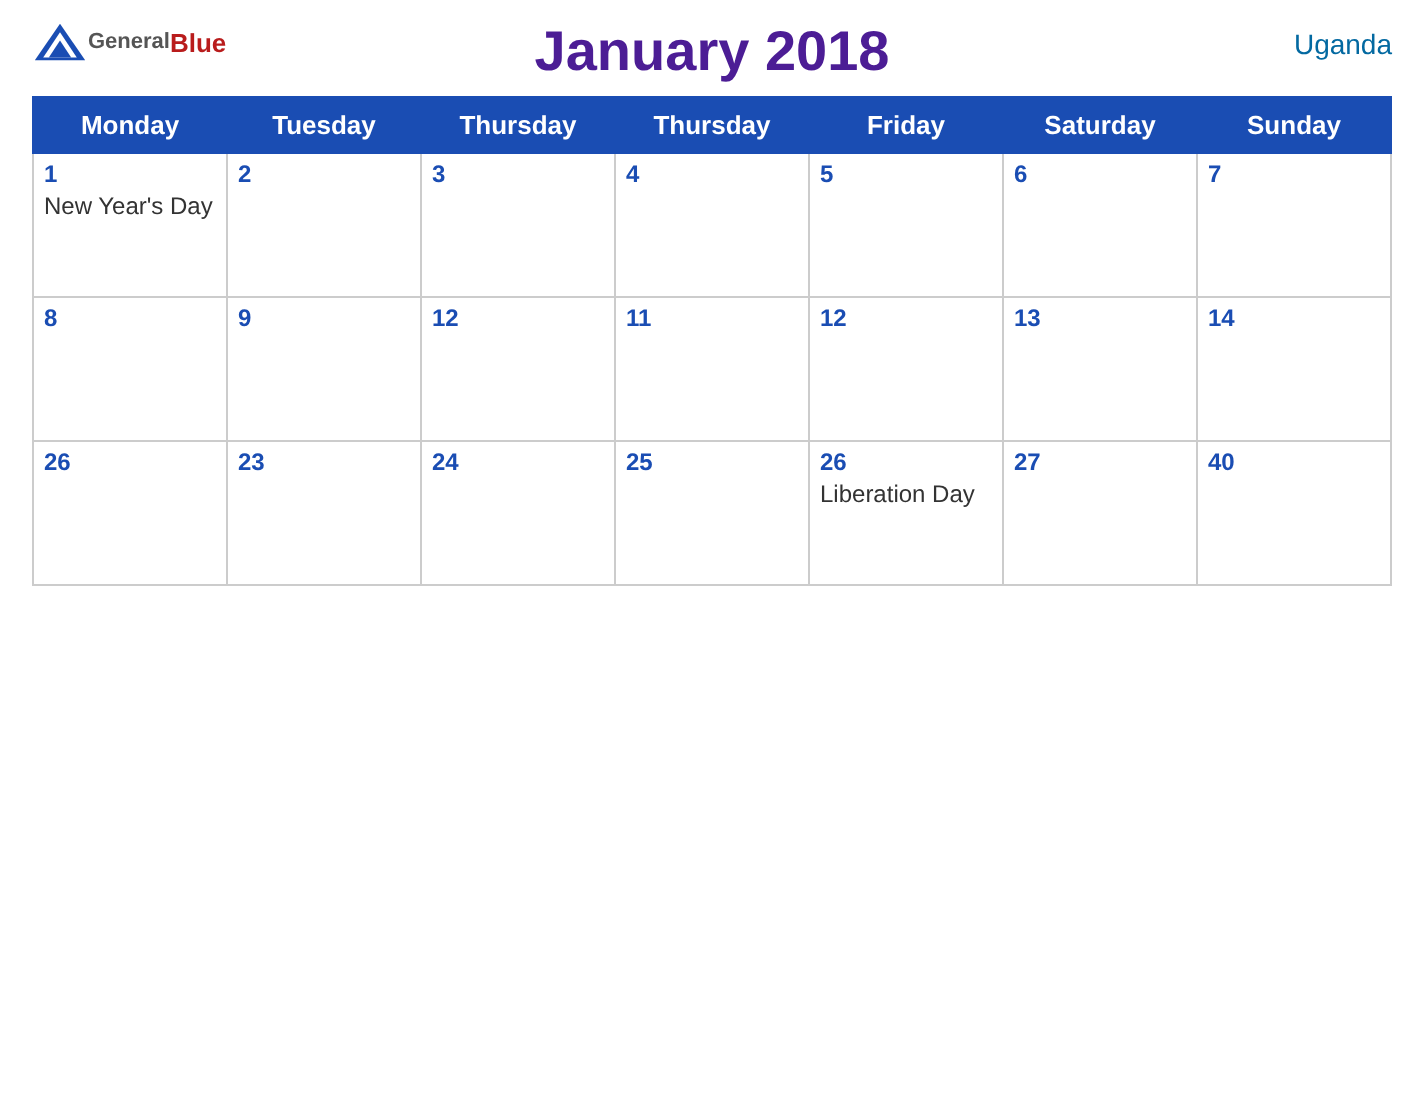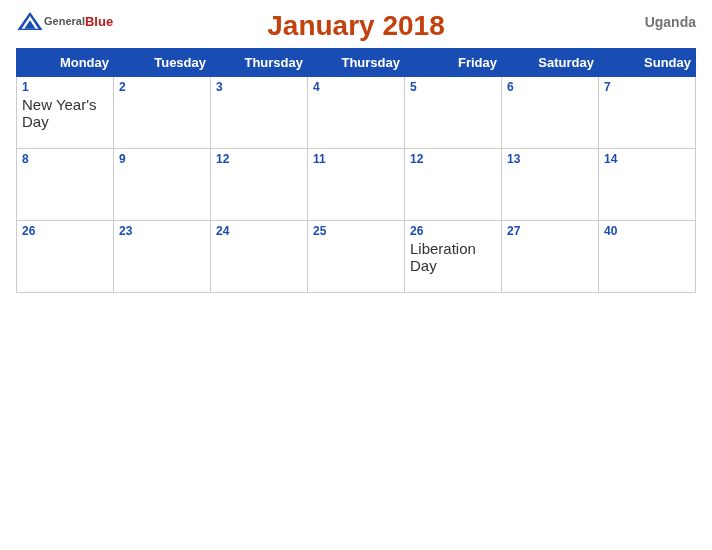--- a/index.html
+++ b/index.html
@@ -45,40 +45,39 @@
       line-height: 1;
     }
     .logo-icon {
       width: 28px;
       height: 22px;
       margin-bottom: 1px;
     }
     .calendar-title {
       font-size: 28px;
       font-weight: bold;
-      color: #c2410c;
+      color: #4c1d95;
       text-align: left;
     }
     .country-label {
       position: absolute;
       right: 0;
       top: 4px;
       font-size: 14px;
-      color: #737373;
-      font-weight: bold;
+      color: #0369a1;
     }
     .calendar-table {
       width: 100%;
       border-collapse: collapse;
       margin-top: 6px;
     }
     .calendar-table thead tr th {
       background-color: #1a4db3;
       color: #fff;
-      text-align: right;
+      text-align: center;
       font-size: 13px;
       font-weight: bold;
       padding: 6px 4px;
       border: 1px solid #1a4db3;
     }
     .calendar-table tbody tr {
       height: 72px;
     }
     .calendar-table tbody tr td {
       border: 1px solid #ccc;
@@ -87,21 +86,21 @@
       width: calc(100% / 7);
       background: #fff;
     }
     .day-number {
       font-size: 12px;
       font-weight: bold;
       color: #1a4db3;
       display: block;
     }
     .holiday-name {
-      font-size: 15px;
+      font-size: 12px;
       color: #333;
       margin-top: 2px;
       display: block;
     }
   </style>
 </head>
 <body>
 
 <div class="calendar-wrapper">
   <div class="header-top">

